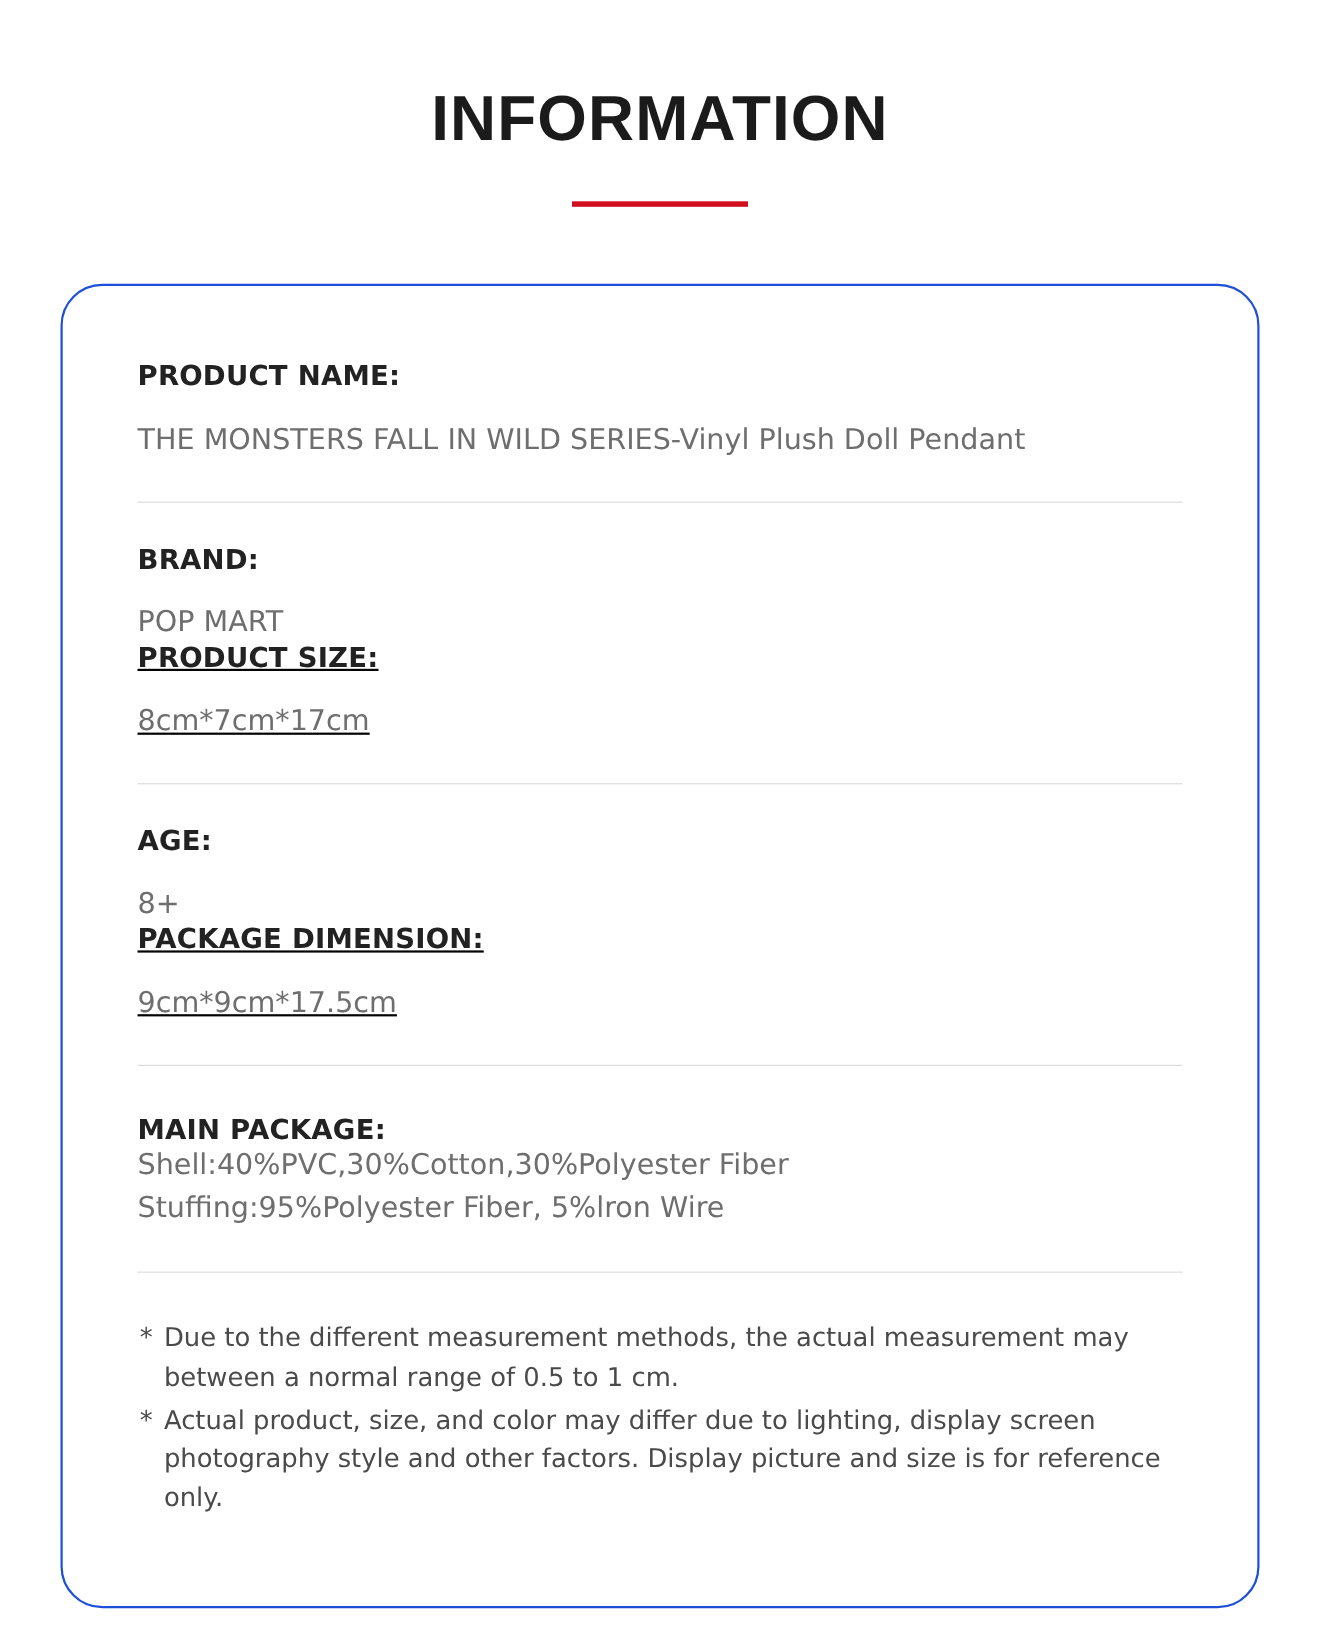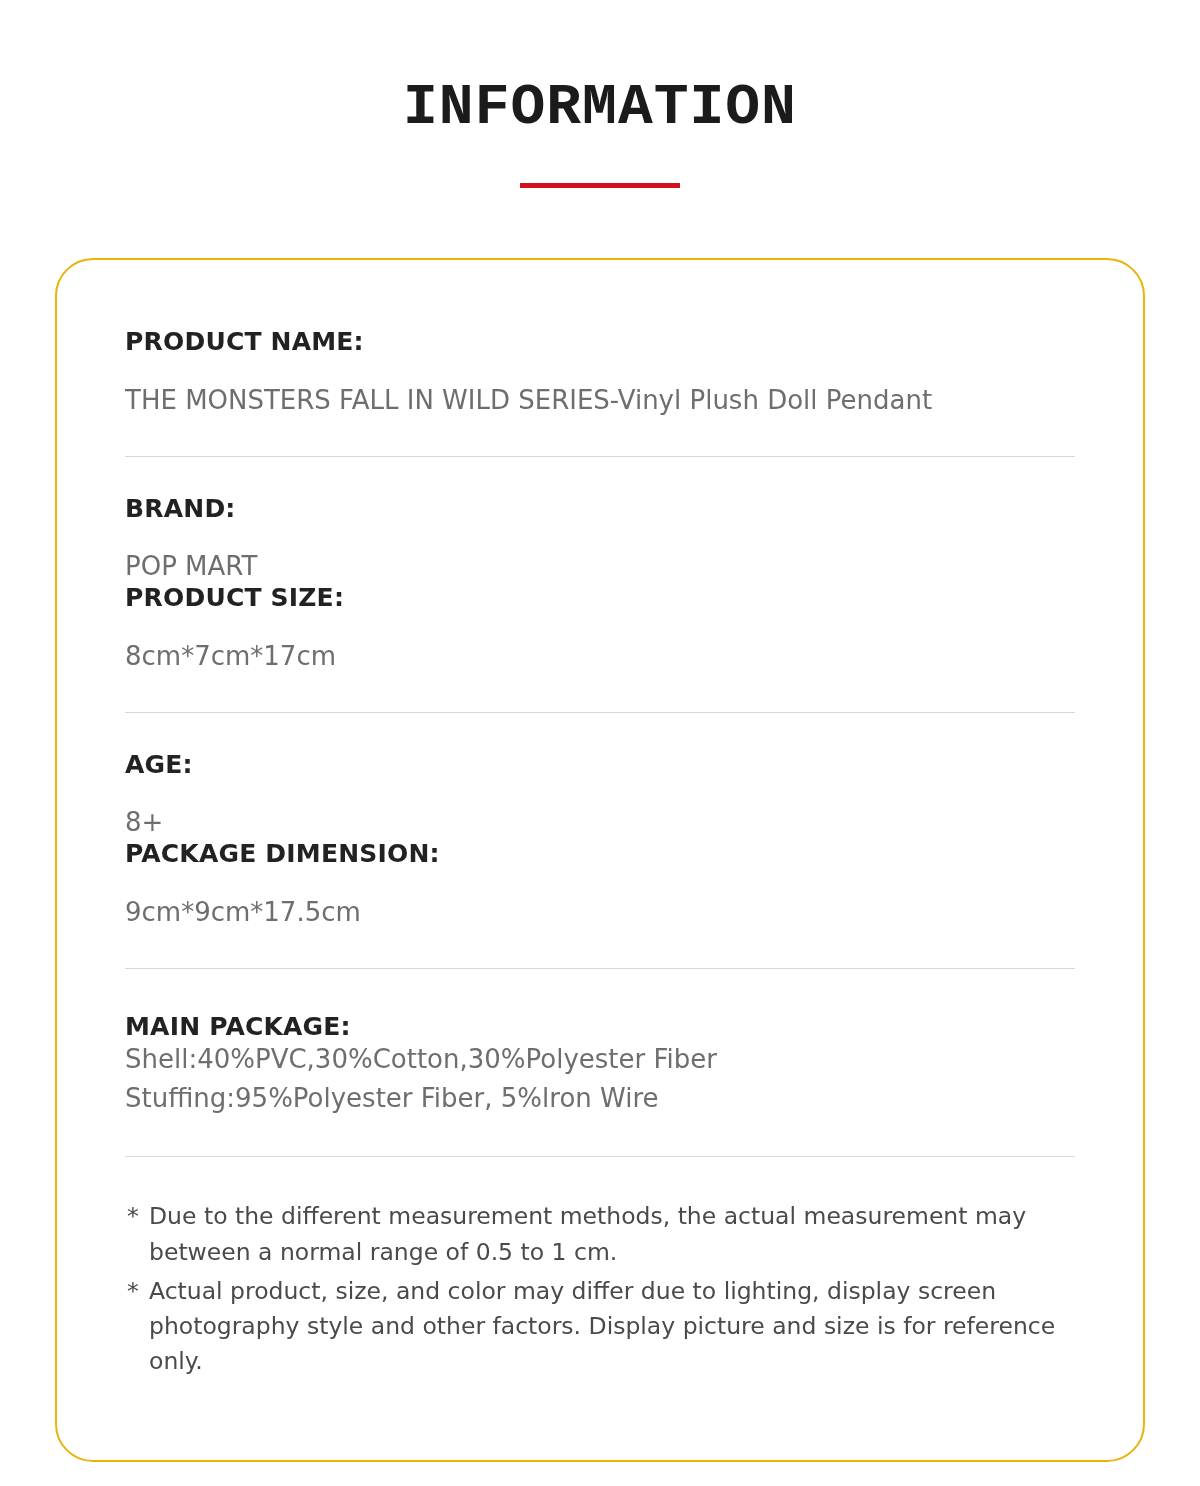--- a/index.html
+++ b/index.html
@@ -14,21 +14,21 @@
     -webkit-font-smoothing: antialiased;
   }
   .page {
     position: relative;
     width: 1200px;
     height: 1486px;
     box-sizing: border-box;
   }
   .title {
     text-align: center;
-    font-family: Liberation Mono, monospace;
+    font-family: Liberation Sans, sans-serif;
     font-weight: bold;
     font-size: 58px;
     letter-spacing: 1px;
     color: #1b1b1b;
     margin: 0;
     padding-top: 78px;
     line-height: 1.05;
   }
   .title-rule {
     width: 160px;
@@ -36,21 +36,21 @@
     background: #d0101f;
     margin: 44px auto 0 auto;
   }
   .card {
     position: absolute;
     left: 55px;
     top: 258px;
     width: 1090px;
     height: 1204px;
     box-sizing: border-box;
-    border: 2px solid #eab308;
+    border: 2px solid #1d4ed8;
     border-radius: 38px;
     background: #ffffff;
   }
   .card-inner {
     padding: 68px 68px 0 68px;
   }
   .label {
     font-family: "DejaVu Sans", sans-serif;
     font-weight: bold;
     font-size: 25px;
@@ -70,21 +70,21 @@
     display: block;
   }
   .two-col {
     display: flex;
     flex-direction: column;
   }
   .col {
     flex: 0 0 auto;
   }
   .col-a { width: 410px; }
-  .col-b { flex: 1 1 auto; }
+  .col-b { flex: 1 1 auto; text-decoration: underline; }
   .divider {
     height: 1px;
     background: #d9d9d9;
     margin: 38px 0 0 0;
   }
   .block-gap-1 { height: 38px; }
   .block-gap-2 { height: 44px; }
   .note-area {
     margin-top: 42px;
     padding-left: 2px;

